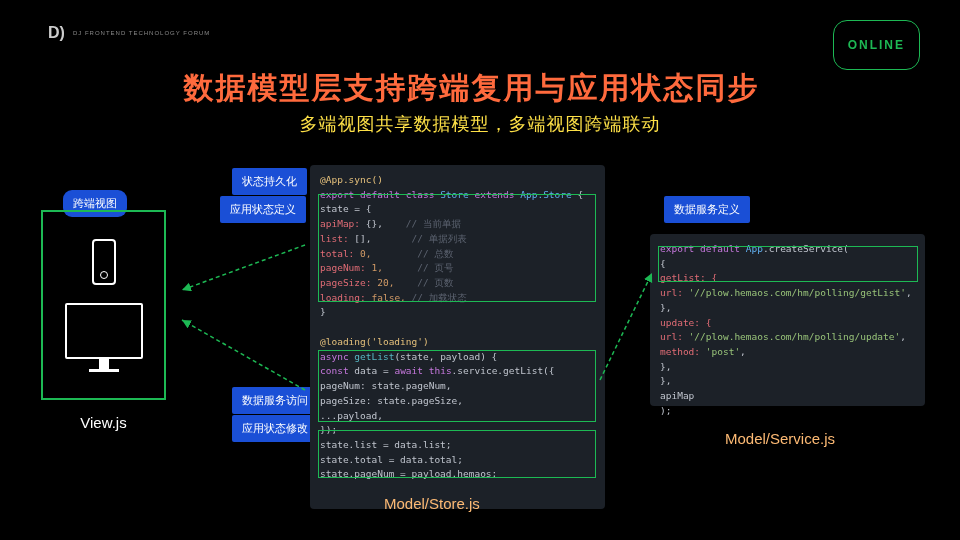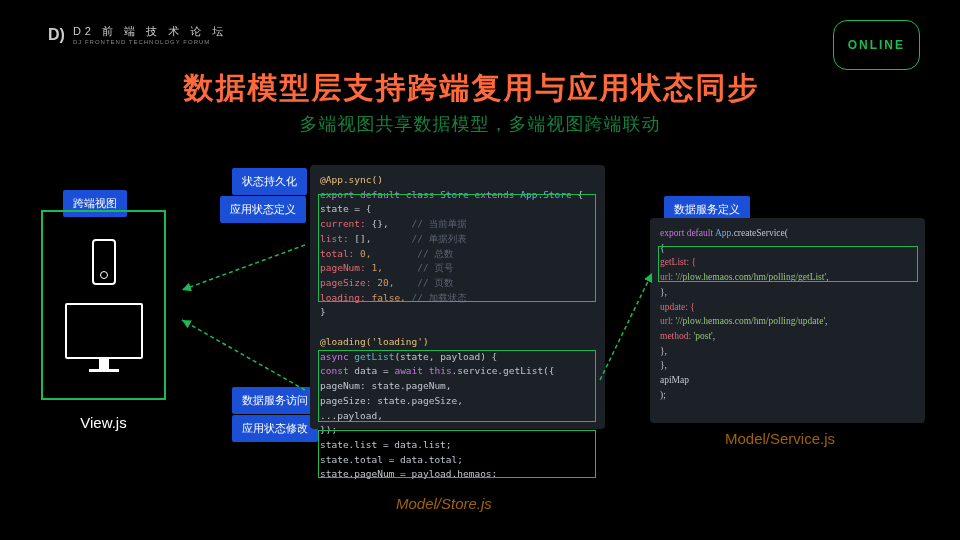--- a/index.html
+++ b/index.html
@@ -25,21 +25,21 @@
     border-radius: 14px; padding: 17px 14px;
     font-size: 12px; font-weight: bold; letter-spacing: 2px;
   }
   .title {
     position: absolute; top: 68px; left: 0; right: 17px;
     text-align: center; color: #ff6a3d;
     font-size: 30px; font-weight: bold; letter-spacing: 2px;
   }
   .subtitle {
     position: absolute; top: 112px; left: 0; right: 0;
-    text-align: center; color: #15803d;
+    text-align: center; color: #fde047;
     font-size: 18px; font-weight: 500; letter-spacing: 1px;
   }
   .tag {
     position: absolute;
     background: #1a4fd6; color: #fff;
     font-size: 11px; padding: 6px 10px;
     border-radius: 2px;
   }
   .view-col {
     position: absolute; left: 48px; top: 210px; width: 111px;
@@ -61,24 +61,24 @@
   .view-label { margin-top: 14px; font-size: 15px; font-weight: 500; }
 
   .code-panel {
     position: absolute;
     background: #1c2128; border-radius: 4px;
     font-family: "Menlo", "Consolas", monospace;
     font-size: 9.5px; line-height: 1.55;
     padding: 8px 10px;
     color: #c0c5ce;
   }
-  .store-panel { left: 310px; top: 165px; width: 295px; height: 264px; }
-  .service-panel { left: 650px; top: 218px; width: 275px; height: 205px; font-family: Liberation Serif, serif; }
+  .store-panel { left: 310px; top: 165px; width: 295px; height: 344px; }
+  .service-panel { left: 650px; top: 234px; width: 275px; height: 172px; }
   .panel-label {
-    position: absolute; font-size: 15px; font-weight: 500; color: #a16207;
+    position: absolute; font-size: 15px; font-weight: 500; color: #fdba74;
   }
 
   .kw-dec { color: #e5c07b; }
   .kw-key { color: #c678dd; }
   .kw-cls { color: #61afef; }
   .kw-prop { color: #e06c75; }
   .kw-num { color: #d19a66; }
   .kw-str { color: #98c379; }
   .kw-comm { color: #5c6370; }
   .kw-fn { color: #56b6c2; }
@@ -88,30 +88,29 @@
   }
 
   svg.arrows { position: absolute; inset: 0; width: 960px; height: 540px; pointer-events: none; }
 </style>
 </head>
 <body>
 
 <div class="logo">
   <span class="logo-icon">D)</span>
   <span>
-    <div class="logo-cn">D2 前 端 技 术 论 坛</div>
     <div class="logo-en">DJ FRONTEND TECHNOLOGY FORUM</div>
   </span>
 </div>
 <div class="online-badge">ONLINE</div>
 
 <div class="title">数据模型层支持跨端复用与应用状态同步</div>
 <div class="subtitle">多端视图共享数据模型，多端视图跨端联动</div>
 
-<div class="tag" style="left:63px; top:190px;">跨端视图</div>
+<div class="tag" style="left:63px; top:190px;border-radius:9px;">跨端视图</div>
 <div class="tag" style="left:232px; top:168px;">状态持久化</div>
 <div class="tag" style="left:220px; top:196px;">应用状态定义</div>
 <div class="tag" style="left:232px; top:387px;">数据服务访问</div>
 <div class="tag" style="left:232px; top:415px;">应用状态修改</div>
 <div class="tag" style="left:664px; top:196px;">数据服务定义</div>
 
 <div class="view-col">
   <div class="view-box">
     <div class="phone-icon"></div>
     <div>
@@ -120,40 +119,40 @@
       <div class="desktop-base"></div>
     </div>
   </div>
   <div class="view-label">View.js</div>
 </div>
 
 <div class="code-panel store-panel">
 <span class="kw-dec">@App.sync()</span><br>
 <span class="kw-key">export default class</span> <span class="kw-cls">Store</span> <span class="kw-key">extends</span> <span class="kw-cls">App.Store</span> <span>{</span><br>
 <span>  state = {</span><br>
-<span class="kw-prop">    current:</span> <span>{},</span>&nbsp;&nbsp;&nbsp;&nbsp;<span class="kw-comm">// 当前单据</span><br>
+<span class="kw-prop">    apiMap:</span> <span>{},</span>&nbsp;&nbsp;&nbsp;&nbsp;<span class="kw-comm">// 当前单据</span><br>
 <span class="kw-prop">    list:</span> <span>[],</span>&nbsp;&nbsp;&nbsp;&nbsp;&nbsp;&nbsp;&nbsp;<span class="kw-comm">// 单据列表</span><br>
 <span class="kw-prop">    total:</span> <span class="kw-num">0,</span>&nbsp;&nbsp;&nbsp;&nbsp;&nbsp;&nbsp;&nbsp;&nbsp;<span class="kw-comm">// 总数</span><br>
 <span class="kw-prop">    pageNum:</span> <span class="kw-num">1,</span>&nbsp;&nbsp;&nbsp;&nbsp;&nbsp;&nbsp;<span class="kw-comm">// 页号</span><br>
 <span class="kw-prop">    pageSize:</span> <span class="kw-num">20,</span>&nbsp;&nbsp;&nbsp;&nbsp;<span class="kw-comm">// 页数</span><br>
 <span class="kw-prop">    loading:</span> <span class="kw-num">false,</span>&nbsp;<span class="kw-comm">// 加载状态</span><br>
 <span>  }</span><br>
 <br>
 <span class="kw-dec">@loading('loading')</span><br>
 <span class="kw-key">async</span> <span class="kw-fn">getList</span><span>(state, payload) {</span><br>
 <span class="kw-key">  const</span> <span>data =</span> <span class="kw-key">await this</span><span>.service.getList({</span><br>
 <span>    pageNum: state.pageNum,</span><br>
 <span>    pageSize: state.pageSize,</span><br>
 <span>    ...payload,</span><br>
 <span>  });</span><br>
 <span>  state.list = data.list;</span><br>
 <span>  state.total = data.total;</span><br>
 <span>  state.pageNum = payload.hemaos;</span>
 </div>
-<div class="panel-label" style="left:396px; top:495px;font-style:italic;">Model/Store.js</div>
+<div class="panel-label" style="left:384px; top:495px;">Model/Store.js</div>
 
 <div class="code-panel service-panel">
 <span class="kw-key">export default</span> <span class="kw-cls">App</span><span>.createService(</span><br>
 <span>  {</span><br>
 <span class="kw-prop">    getList: {</span><br>
 <span class="kw-prop">      url:</span> <span class="kw-str">'//plow.hemaos.com/hm/polling/getList'</span><span>,</span><br>
 <span>    },</span><br>
 <span class="kw-prop">    update: {</span><br>
 <span class="kw-prop">      url:</span> <span class="kw-str">'//plow.hemaos.com/hm/polling/update'</span><span>,</span><br>
 <span class="kw-prop">      method:</span> <span class="kw-str">'post'</span><span>,</span><br>

